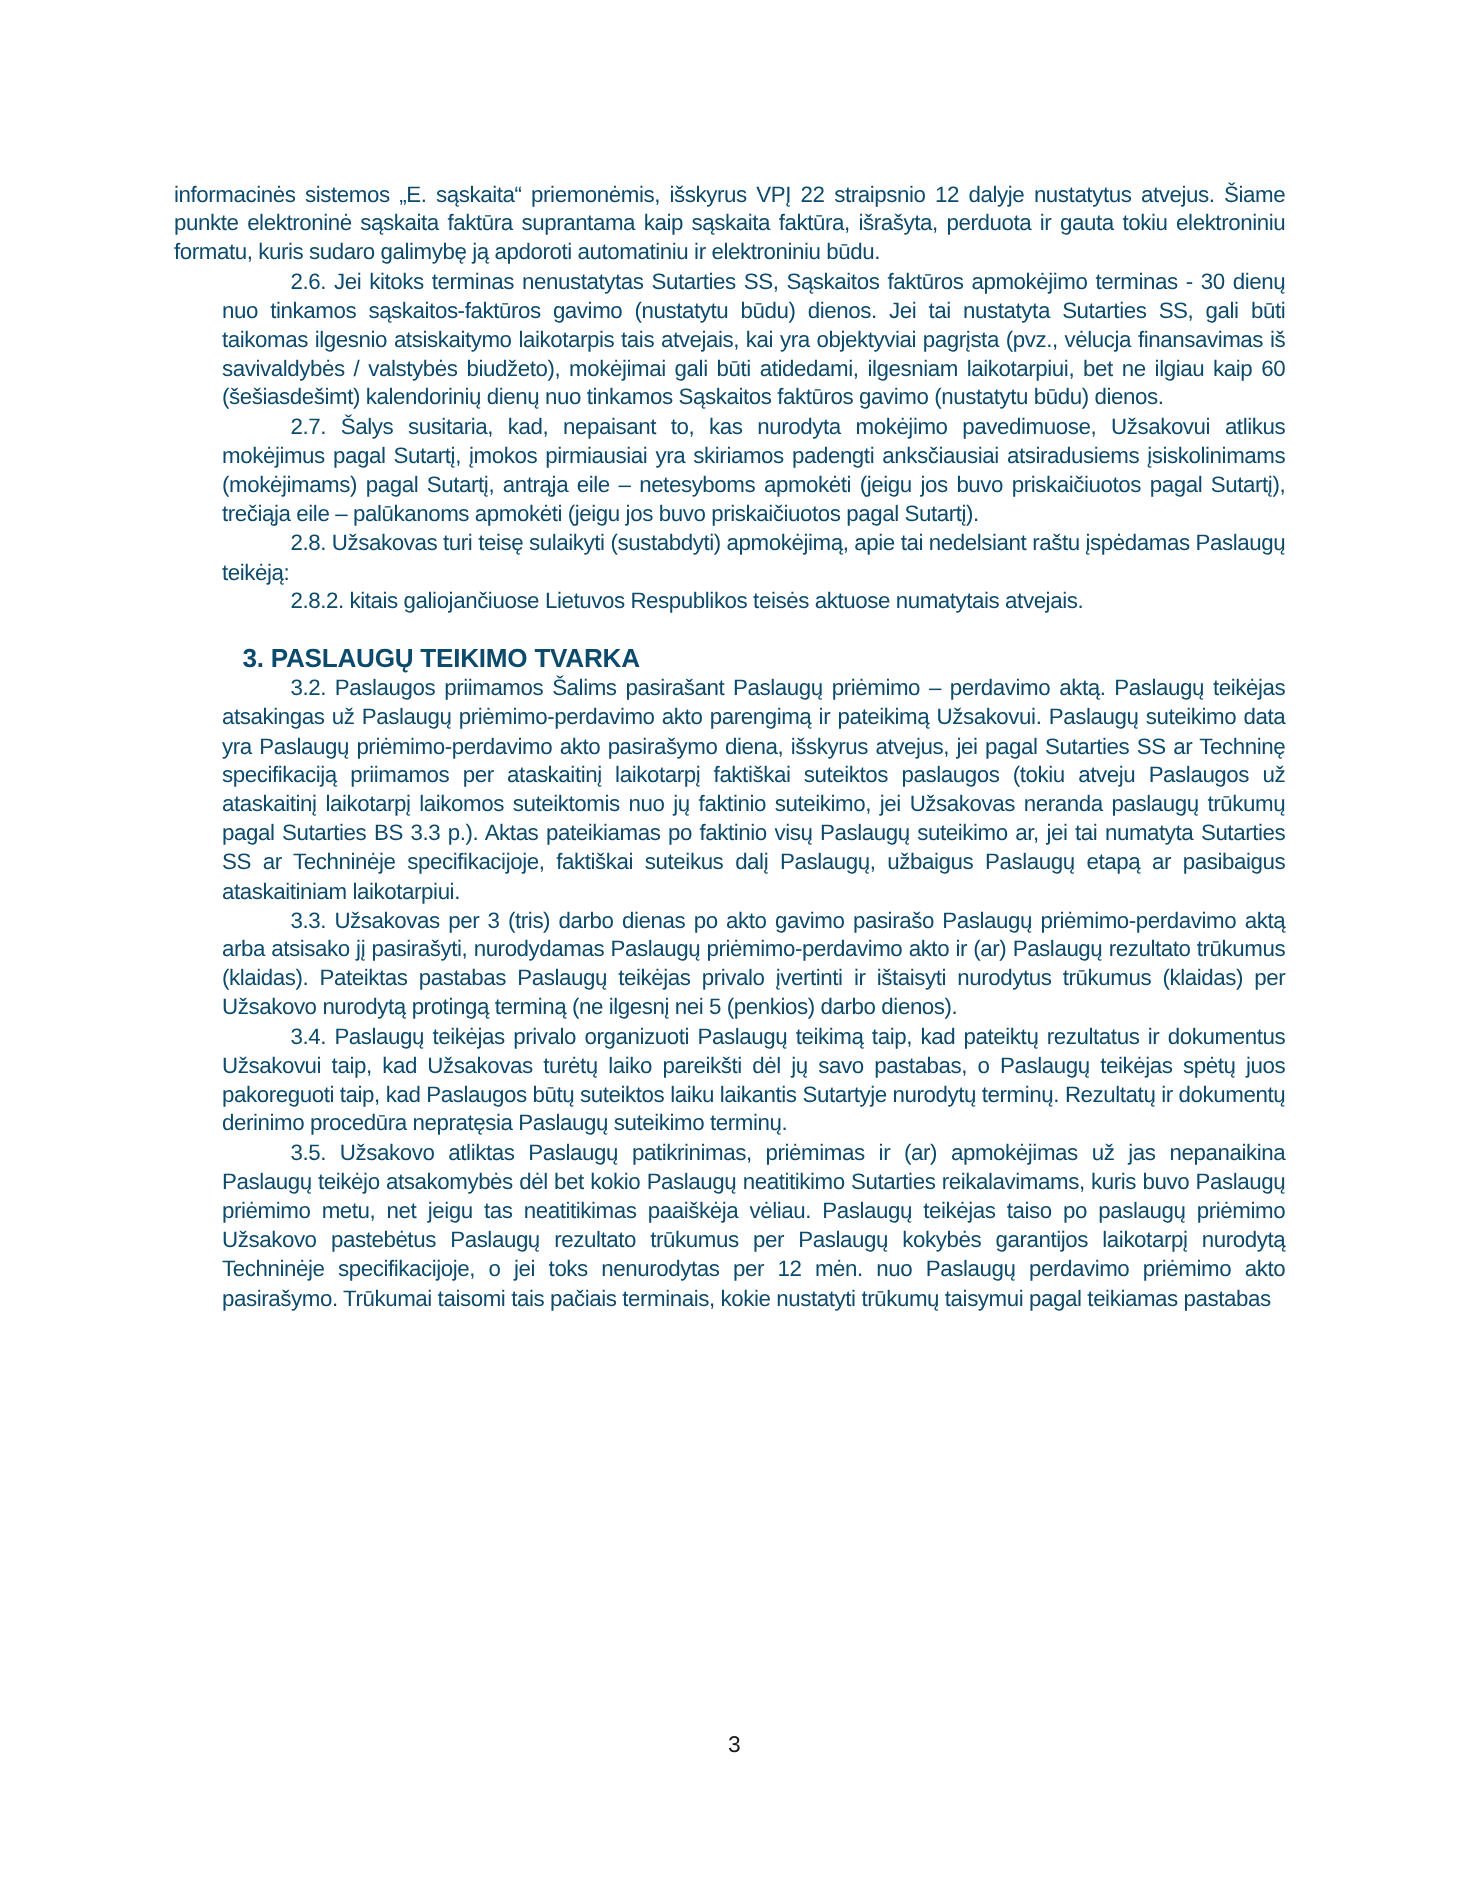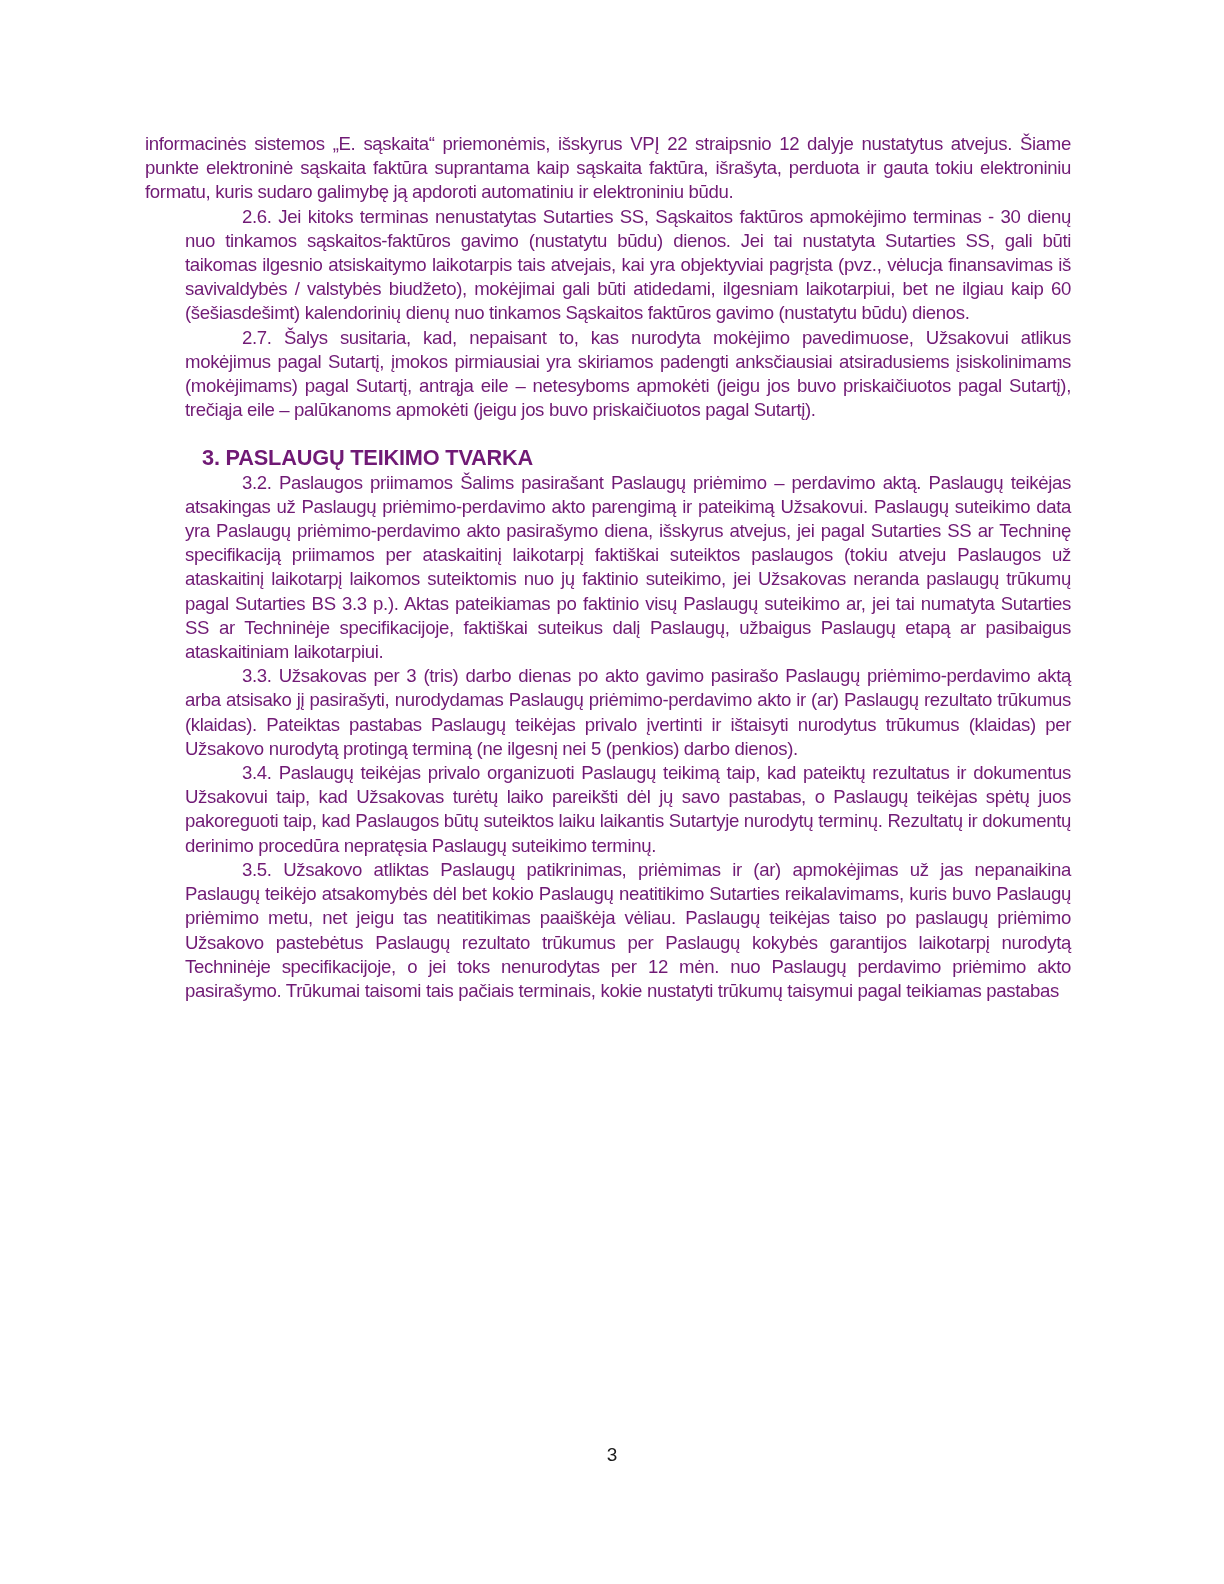--- a/index.html
+++ b/index.html
@@ -1,38 +1,40 @@
 <!DOCTYPE html>
 <html><head>
 <meta charset="utf-8">
 <style>
   html, body { margin: 0; padding: 0; background: #ffffff; }
   body { width: 1224px; height: 1584px; position: relative; overflow: hidden; }
   .page {
-    position: absolute; left: 145px; top: 132px; width: 926px;
+    position: absolute; left: 145px; top: 150px; width: 926px;
     font-family: "Liberation Sans", sans-serif;
-    font-size: 18.6px; line-height: 24.2px; color: #701a75;
+    font-size: 18.6px; line-height: 24.2px; color: #0c4a6e;
     letter-spacing: -0.35px;
   }
   .p { margin: 0; text-align: justify; text-align-last: left; }
   .ind { text-indent: 57px; margin-left: 40px; }
   .gap { height: 24px; }
   .heading { margin: 0; padding-left: 57px; font-weight: bold; letter-spacing: -0.2px; }
   .page-number {
     position: absolute; left: 0; width: 1224px; top: 1444px; text-align: center;
     font-family: "Liberation Sans", sans-serif; font-size: 19px; color: #1a1a1a;
   }
 </style>
 </head>
 <body>
 
 <div class="page">
   <p class="p">informacinės sistemos „E. sąskaita“ priemonėmis, išskyrus VPĮ 22 straipsnio 12 dalyje nustatytus atvejus. Šiame punkte elektroninė sąskaita faktūra suprantama kaip sąskaita faktūra, išrašyta, perduota ir gauta tokiu elektroniniu formatu, kuris sudaro galimybę ją apdoroti automatiniu ir elektroniniu būdu.</p>
   <p class="p ind">2.6. Jei kitoks terminas nenustatytas Sutarties SS, Sąskaitos faktūros apmokėjimo terminas - 30 dienų nuo tinkamos  sąskaitos-faktūros gavimo (nustatytu būdu) dienos.  Jei tai nustatyta Sutarties SS, gali būti taikomas ilgesnio atsiskaitymo laikotarpis tais atvejais, kai yra objektyviai pagrįsta (pvz., vėlucja finansavimas iš savivaldybės / valstybės biudžeto), mokėjimai gali būti atidedami, ilgesniam laikotarpiui, bet ne ilgiau kaip 60 (šešiasdešimt) kalendorinių dienų nuo tinkamos Sąskaitos faktūros gavimo (nustatytu būdu) dienos.</p>
   <p class="p ind">2.7. Šalys susitaria, kad, nepaisant to, kas nurodyta mokėjimo pavedimuose, Užsakovui atlikus mokėjimus pagal Sutartį, įmokos pirmiausiai yra skiriamos padengti anksčiausiai atsiradusiems įsiskolinimams (mokėjimams) pagal Sutartį, antrąja eile – netesyboms apmokėti (jeigu jos buvo priskaičiuotos pagal Sutartį), trečiąja eile – palūkanoms apmokėti (jeigu jos buvo priskaičiuotos pagal Sutartį).</p>
+  <p class="p ind">2.8. Užsakovas turi teisę sulaikyti (sustabdyti) apmokėjimą, apie tai nedelsiant raštu įspėdamas Paslaugų teikėją:</p>
+  <p class="p ind">2.8.2. kitais galiojančiuose Lietuvos Respublikos teisės aktuose numatytais atvejais.</p>
   <div class="gap"></div>
   <h3 class="heading">3. PASLAUGŲ TEIKIMO TVARKA</h3>
   <p class="p ind">3.2. Paslaugos priimamos Šalims pasirašant Paslaugų priėmimo – perdavimo aktą. Paslaugų teikėjas atsakingas už Paslaugų priėmimo-perdavimo akto parengimą ir pateikimą Užsakovui. Paslaugų suteikimo data yra Paslaugų priėmimo-perdavimo akto pasirašymo diena, išskyrus atvejus, jei pagal Sutarties SS ar Techninę specifikaciją priimamos per ataskaitinį laikotarpį faktiškai suteiktos paslaugos (tokiu atveju Paslaugos už ataskaitinį laikotarpį laikomos suteiktomis nuo jų faktinio suteikimo, jei Užsakovas neranda paslaugų trūkumų pagal Sutarties BS 3.3 p.). Aktas pateikiamas po faktinio visų Paslaugų suteikimo ar, jei tai numatyta Sutarties SS ar Techninėje specifikacijoje, faktiškai suteikus dalį Paslaugų, užbaigus Paslaugų etapą ar pasibaigus ataskaitiniam laikotarpiui.</p>
   <p class="p ind">3.3. Užsakovas per 3 (tris) darbo dienas po akto gavimo pasirašo Paslaugų priėmimo-perdavimo aktą arba atsisako jį pasirašyti, nurodydamas Paslaugų priėmimo-perdavimo akto ir (ar) Paslaugų rezultato trūkumus (klaidas). Pateiktas pastabas Paslaugų teikėjas privalo įvertinti ir ištaisyti nurodytus trūkumus (klaidas) per Užsakovo nurodytą protingą terminą (ne ilgesnį nei 5 (penkios) darbo dienos).</p>
   <p class="p ind">3.4. Paslaugų teikėjas privalo organizuoti Paslaugų teikimą taip, kad pateiktų rezultatus ir dokumentus Užsakovui taip, kad Užsakovas turėtų laiko pareikšti dėl jų savo pastabas, o Paslaugų teikėjas spėtų juos pakoreguoti taip, kad Paslaugos būtų suteiktos laiku laikantis Sutartyje nurodytų terminų. Rezultatų ir dokumentų derinimo procedūra nepratęsia Paslaugų suteikimo terminų.</p>
   <p class="p ind">3.5. Užsakovo atliktas Paslaugų patikrinimas, priėmimas ir (ar) apmokėjimas už jas nepanaikina Paslaugų teikėjo atsakomybės dėl bet kokio Paslaugų neatitikimo Sutarties reikalavimams, kuris buvo Paslaugų priėmimo metu, net jeigu tas neatitikimas paaiškėja vėliau. Paslaugų teikėjas taiso po paslaugų priėmimo Užsakovo pastebėtus Paslaugų rezultato trūkumus per Paslaugų kokybės garantijos laikotarpį nurodytą Techninėje specifikacijoje, o jei toks nenurodytas per 12 mėn. nuo Paslaugų perdavimo priėmimo akto pasirašymo. Trūkumai taisomi tais pačiais terminais, kokie nustatyti trūkumų taisymui pagal teikiamas pastabas</p>
 </div>
 
 <div class="page-number">3</div>
 

